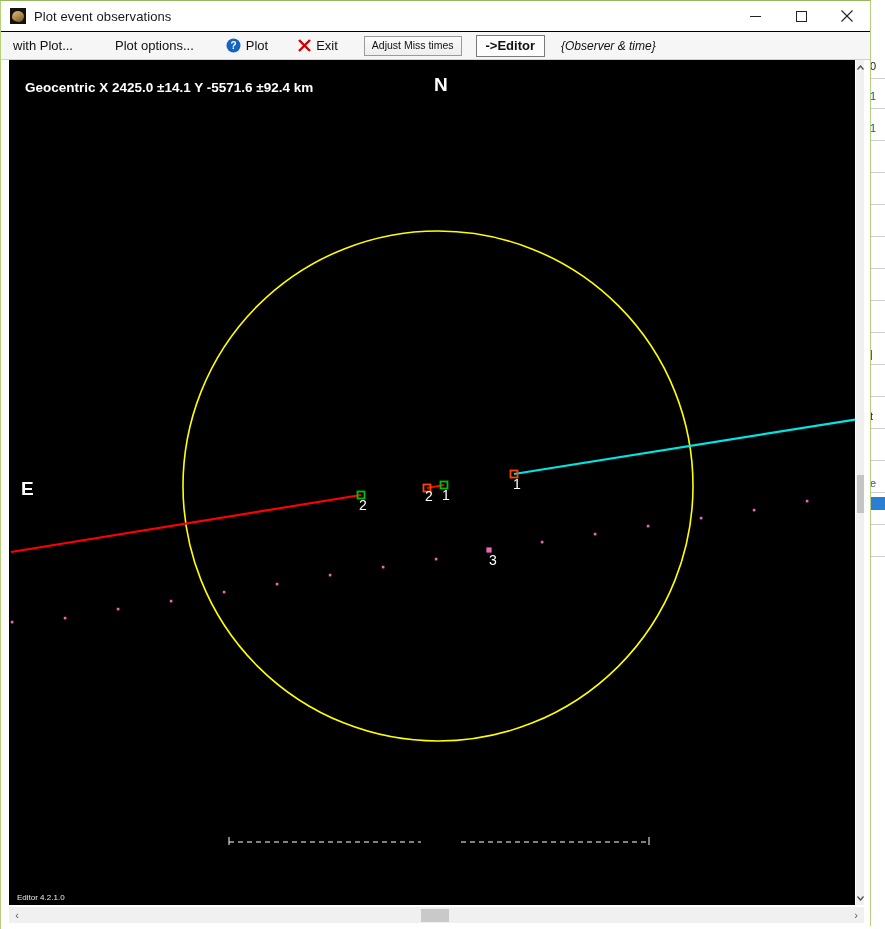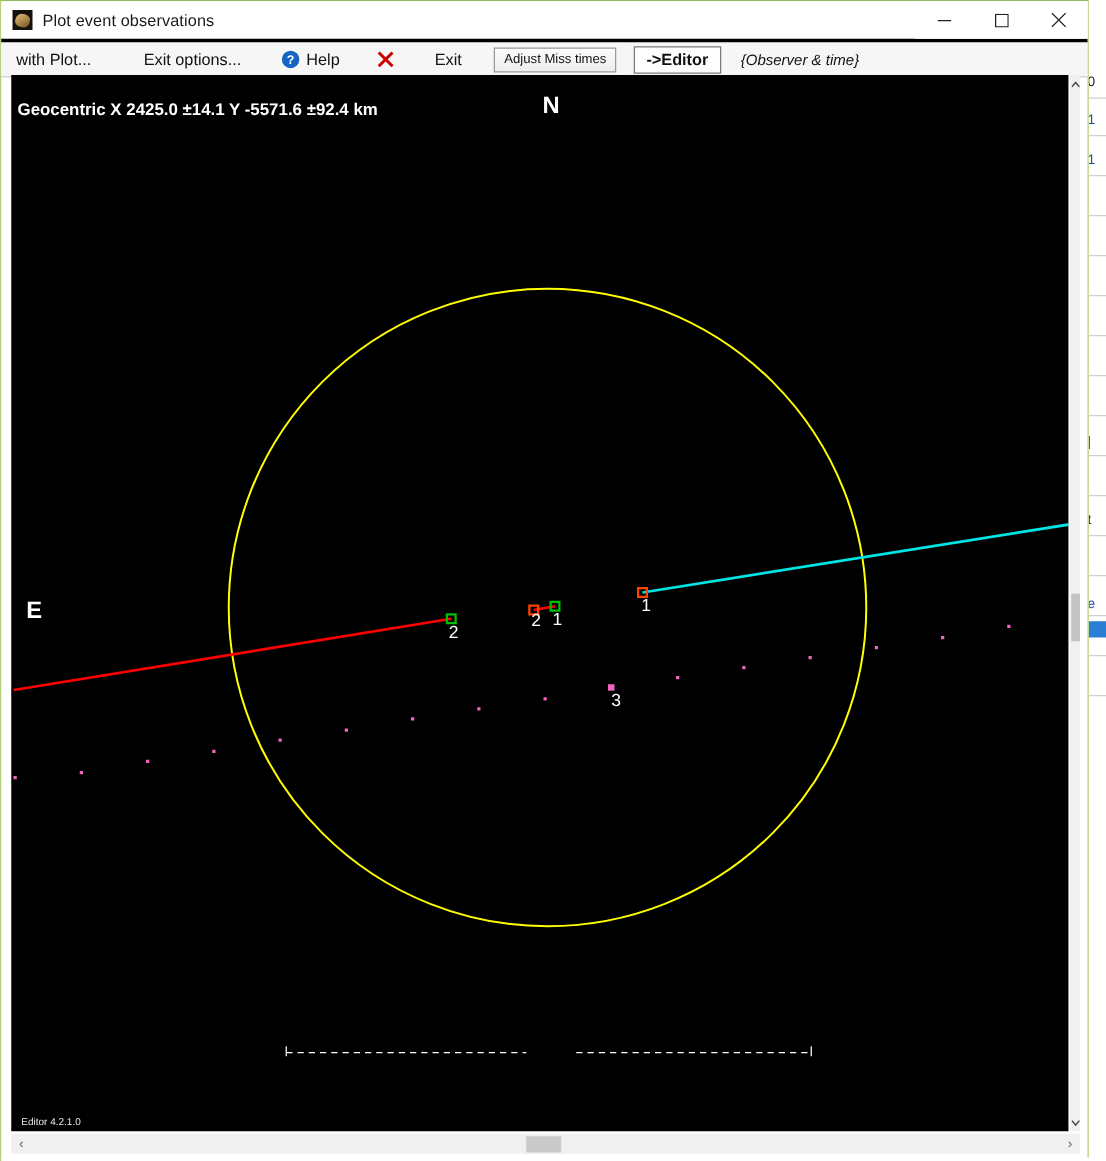--- a/index.html
+++ b/index.html
@@ -101,21 +101,21 @@
     z-index: 5;
   }
 
   
   #title-bar {
     position: relative;
     height: 30px;
     background: #ffffff;
     display: flex;
     align-items: center;
-    border-bottom: 3px solid #000000;
+    border-bottom: 1px solid #000000;
   }
   #app-icon {
     width: 16px;
     height: 16px;
     margin-left: 9px;
     margin-right: 8px;
     background: #14100a;
     position: relative;
     overflow: hidden;
     flex: 0 0 auto;
@@ -167,21 +167,21 @@
     font-size: 13px;
     color: #111111;
     white-space: nowrap;
     display: flex;
     align-items: center;
     height: 28px;
   }
   #tb-with-plot { margin-right: 42px; align-items: center; }
   #tb-plot-options { margin-right: 32px; }
   #tb-help { margin-right: 30px; }
-  #tb-exit { margin-right: 26px; gap: 28px; }
+  #tb-exit { margin-right: 26px; }
   .tb-icon {
     display: inline-flex;
     align-items: center;
     justify-content: center;
     margin-right: 5px;
   }
   .tb-button {
     font-size: 10.5px;
     font-family: "Liberation Sans", sans-serif;
     background: linear-gradient(#fbfbfb, #eeeeee);
@@ -227,21 +227,21 @@
   #plot svg { position: absolute; left: 0; top: 0; display: block; }
 
   .plot-text {
     position: absolute;
     color: #ffffff;
     font-family: "Liberation Sans", sans-serif;
     font-weight: bold;
     white-space: nowrap;
   }
   #hdr-line1 { left: 6px; top: 3px;  font-size: 13.5px; }
-  #hdr-line2 { left: 5px; top: 20px; font-size: 13.5px; }
+  #hdr-line2 { left: 16px; top: 20px; font-size: 13.5px; }
   #lbl-north { left: 425px; top: 14px; font-size: 19px; }
   #lbl-east  { left: 12px;  top: 418px; font-size: 19px; }
   #version-label {
     left: 8px; top: 833px;
     font-size: 8px;
     font-weight: normal;
     color: #e8e8e8;
   }
   #scale-label {
     left: 409px; top: 832px;
@@ -392,30 +392,30 @@
           </svg>
       </div>
     </div>
   </div>
 
   <div id="toolbar">
     <div class="tb-item" id="tb-with-plot">
       <span>with Plot...</span>
     </div>
     <div class="tb-item" id="tb-plot-options">
-      <span>Exit options...</span>
+      <span>Plot options...</span>
     </div>
     <div class="tb-item" id="tb-help">
       <span class="tb-icon">
         <svg width="15" height="15" viewBox="0 0 15 15">
           <circle cx="7.5" cy="7.5" r="7" fill="#1565c0"></circle>
           <text x="7.5" y="11.2" font-family="Liberation Sans, sans-serif" font-size="10" font-weight="bold" fill="#ffffff" text-anchor="middle">?</text>
         </svg>
       </span>
-      <span>Help</span>
+      <span>Plot</span>
     </div>
     <div class="tb-item" id="tb-exit">
       <span class="tb-icon">
         <svg width="13" height="13" viewBox="0 0 13 13">
           <line x1="1" y1="1" x2="12" y2="12" stroke="#cc0000" stroke-width="2.4"></line>
           <line x1="12" y1="1" x2="1" y2="12" stroke="#cc0000" stroke-width="2.4"></line>
         </svg>
       </span>
       <span>Exit</span>
     </div>

